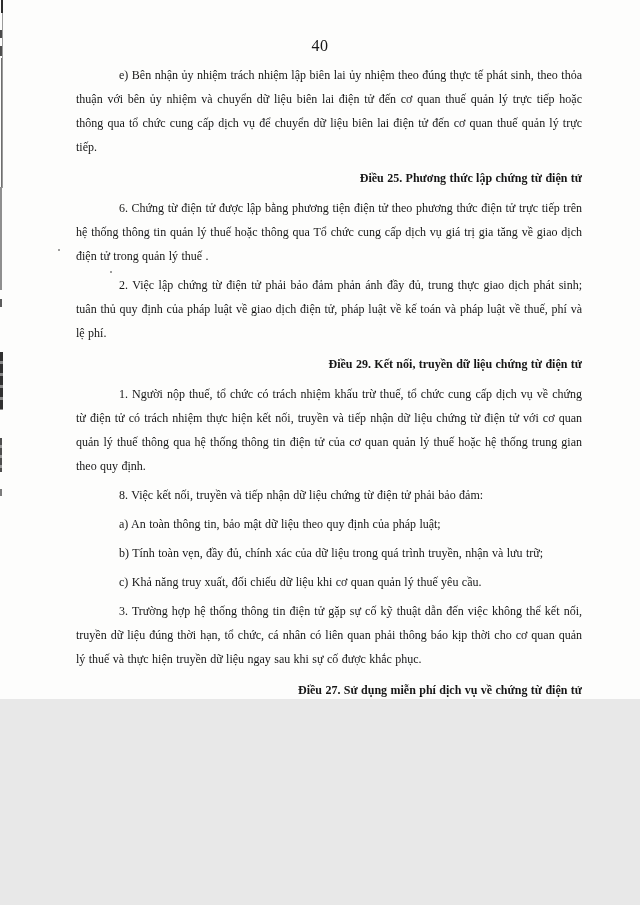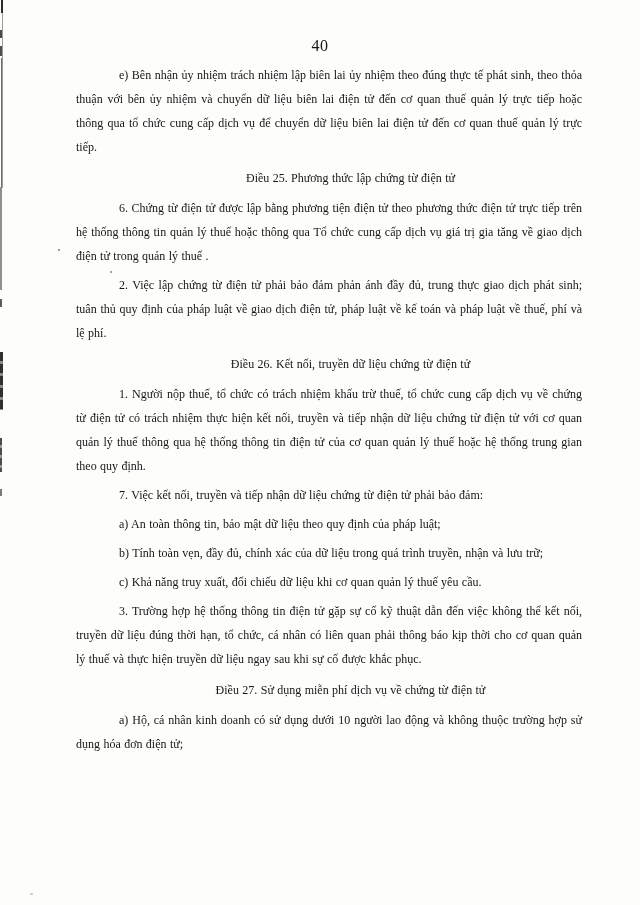--- a/index.html
+++ b/index.html
@@ -1,19 +1,19 @@
 <!DOCTYPE html>
 <html style="--ink: #161616; --paper: #fdfdfc;"><head>
 <meta charset="utf-8">
 <style>
   html,body{margin:0;padding:0;background:#e8e8e8;}
   :root{--ink:#161616;--paper:#fdfdfc;}
   .page{
     position:relative;
-    width:640px;height:905px;
+    width:640px;height:699px;
     margin:0 auto;
     background:var(--paper);
     overflow:hidden;
     font-family:"Liberation Serif","DejaVu Serif",serif;
     color:var(--ink);
   }
   .pagenum{
     position:absolute;top:37px;left:0;width:640px;
     text-align:center;font-size:16px;letter-spacing:.5px;
   }
@@ -22,22 +22,22 @@
   }
   .para{
     margin:0 0 5px 0;
     font-size:12px;
     line-height:24px;
     text-align:justify;
     text-indent:43px;
     word-spacing:.4px;
   }
   .para.heading{
-    font-weight:400;
-    text-align:center;
+    font-weight:700;
+    text-align:right;
     margin:7px 0 6px 0;
   }
   
   .artifact{position:absolute;left:0;}
   .m1 {top:0;    left:1px;width:2px;height:13px;background:#2c2c2c;}
   .m2 {top:13px; left:2px;width:1px;height:175px;background:#9b9b9b;}
   .m3 {top:30px; left:0;  width:2px;height:8px; background:#4a4a4a;}
   .m4 {top:46px; left:0;  width:2px;height:10px;background:#4f4f4f;}
   .m5 {top:58px; left:1px;width:1px;height:130px;background:#6f6f6f;}
   .m6 {top:187px;left:0;  width:2px;height:103px;background:#8f8f8f;}
@@ -72,23 +72,23 @@
     <div class="speck s1"></div>
     <div class="speck s2"></div>
     <div class="speck s3"></div>
   </div>
 
   <div class="body-block">
       <p class="para">e) Bên nhận ủy nhiệm trách nhiệm lập biên lai ủy nhiệm theo đúng thực tế phát sinh, theo thỏa thuận với bên ủy nhiệm và chuyển dữ liệu biên lai điện tử đến cơ quan thuế quản lý trực tiếp hoặc thông qua tổ chức cung cấp dịch vụ để chuyển dữ liệu biên lai điện tử đến cơ quan thuế quản lý trực tiếp.</p>
       <p class="para heading">Điều 25. Phương thức lập chứng từ điện tử</p>
       <p class="para">6. Chứng từ điện tử được lập bằng phương tiện điện tử theo phương thức điện tử trực tiếp trên hệ thống thông tin quản lý thuế hoặc thông qua Tổ chức cung cấp dịch vụ giá trị gia tăng về giao dịch điện tử trong quản lý thuế .</p>
       <p class="para">2. Việc lập chứng từ điện tử phải bảo đảm phản ánh đầy đủ, trung thực giao dịch phát sinh; tuân thủ quy định của pháp luật về giao dịch điện tử, pháp luật về kế toán và pháp luật về thuế, phí và lệ phí.</p>
-      <p class="para heading">Điều 26. Kết nối, truyền dữ liệu chứng từ điện tử</p>
+      <p class="para heading">Điều 29. Kết nối, truyền dữ liệu chứng từ điện tử</p>
       <p class="para">1. Người nộp thuế, tổ chức có trách nhiệm khấu trừ thuế, tổ chức cung cấp dịch vụ về chứng từ điện tử có trách nhiệm thực hiện kết nối, truyền và tiếp nhận dữ liệu chứng từ điện tử với cơ quan quản lý thuế thông qua hệ thống thông tin điện tử của cơ quan quản lý thuế hoặc hệ thống trung gian theo quy định.</p>
-      <p class="para">7. Việc kết nối, truyền và tiếp nhận dữ liệu chứng từ điện tử phải bảo đảm:</p>
+      <p class="para">8. Việc kết nối, truyền và tiếp nhận dữ liệu chứng từ điện tử phải bảo đảm:</p>
       <p class="para">a) An toàn thông tin, bảo mật dữ liệu theo quy định của pháp luật;</p>
       <p class="para">b) Tính toàn vẹn, đầy đủ, chính xác của dữ liệu trong quá trình truyền, nhận và lưu trữ;</p>
       <p class="para">c) Khả năng truy xuất, đối chiếu dữ liệu khi cơ quan quản lý thuế yêu cầu.</p>
       <p class="para">3. Trường hợp hệ thống thông tin điện tử gặp sự cố kỹ thuật dẫn đến việc không thể kết nối, truyền dữ liệu đúng thời hạn, tổ chức, cá nhân có liên quan phải thông báo kịp thời cho cơ quan quản lý thuế và thực hiện truyền dữ liệu ngay sau khi sự cố được khắc phục.</p>
       <p class="para heading">Điều 27. Sử dụng miễn phí dịch vụ về chứng từ điện tử</p>
       <p class="para">a) Hộ, cá nhân kinh doanh có sử dụng dưới 10 người lao động và không thuộc trường hợp sử dụng hóa đơn điện tử;</p>
     </div>
 </div>
 
 </body></html>

